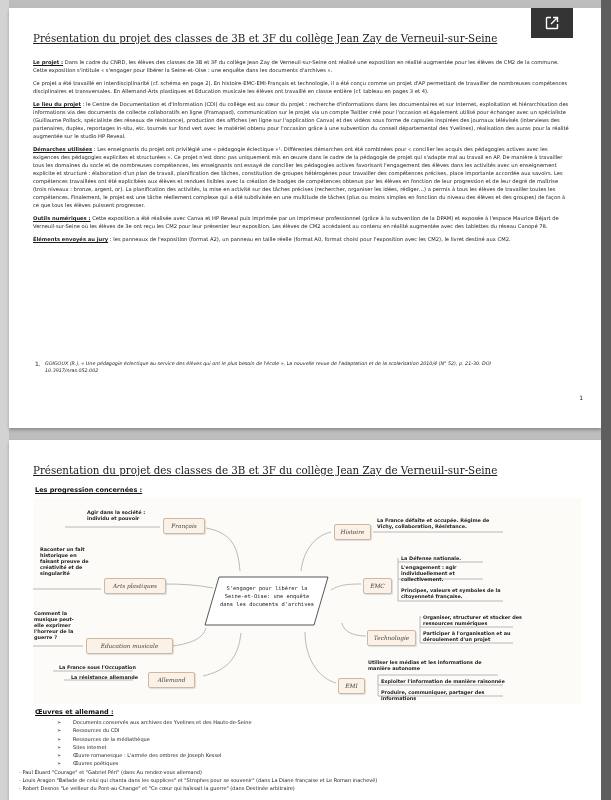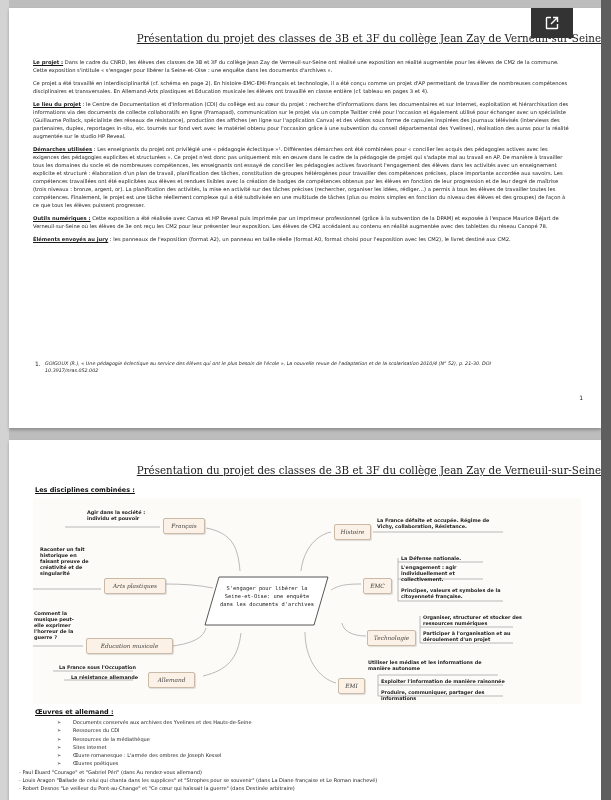--- a/index.html
+++ b/index.html
@@ -15,21 +15,21 @@
     box-shadow: 0 2px 3px rgba(0,0,0,0.25);
   }
   #page1 { top: 8px; height: 420px; }
   #page2 { top: 440px; height: 400px; }
   .popout {
     position: absolute; left: 531px; top: 8px; width: 42px; height: 30px;
     background: #333; display: flex; align-items: center; justify-content: center;
     cursor: pointer;
   }
   .doc-title {
-    position: absolute; left: 0; right: 0; text-align: right;
+    position: absolute; left: 0; right: 0; text-align: left;
     font-family: "DejaVu Serif", serif; font-size: 10.3px; color: #222;
     text-decoration: underline;
     padding-left: 24px;
   }
   .body-text {
     position: absolute; left: 24px; right: 30px;
     font-family: "DejaVu Sans", sans-serif; font-size: 5.2px; line-height: 8px; color: #1a1a1a;
   }
   .body-text p { margin: 0 0 5px 0; }
   .lbl { font-weight: bold; text-decoration: underline; }
@@ -80,21 +80,21 @@
   </div>
   <div class="footnote">
     <span class="num">1.</span>
     <span class="txt">GOIGOUX (R.), « Une pédagogie éclectique au service des élèves qui ont le plus besoin de l'école », La nouvelle revue de l'adaptation et de la scolarisation 2010/4 (N° 52), p. 21-30. DOI 10.3917/nras.052.002</span>
   </div>
   <div class="page-num">1</div>
 </div>
 
 <div class="page" id="page2">
   <div class="doc-title" style="top:24px;">Présentation du projet des classes de 3B et 3F du collège Jean Zay de Verneuil-sur-Seine</div>
-  <div class="section-h" style="top:46px;">Les disciplines combinées :</div>
+  <div class="section-h" style="top:46px;">Les progression concernées :</div>
 
   <div class="mindmap">
     <svg width="548" height="206">
       <g fill="none" stroke="#a8a8a8" stroke-width="0.8">
 
         <polygon points="186,79 295,79 281,127 172,127" fill="#ffffff" stroke="#444" stroke-width="0.9"></polygon>
 
         <path d="M173,30 C200,35 205,50 207,73"></path>
         <path d="M133,86 C150,86 165,87 180,90"></path>
         <path d="M140,148 C160,145 170,140 173,130"></path>

